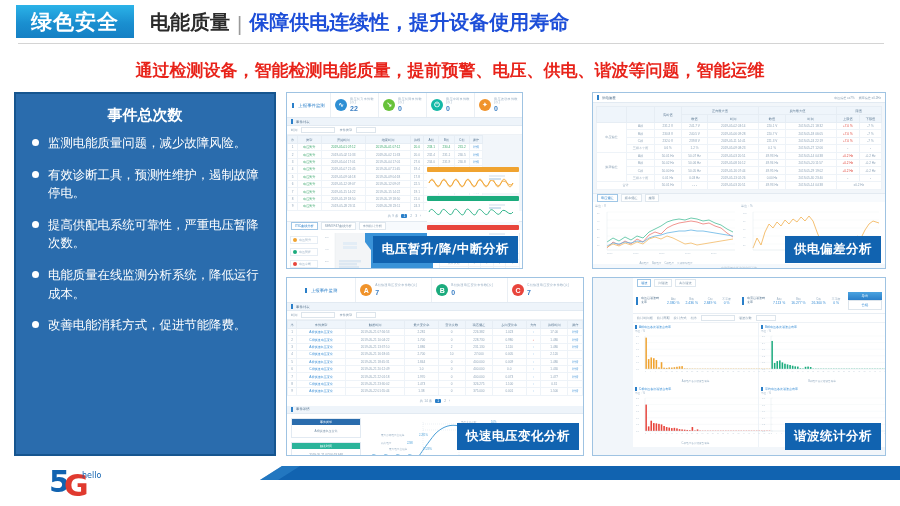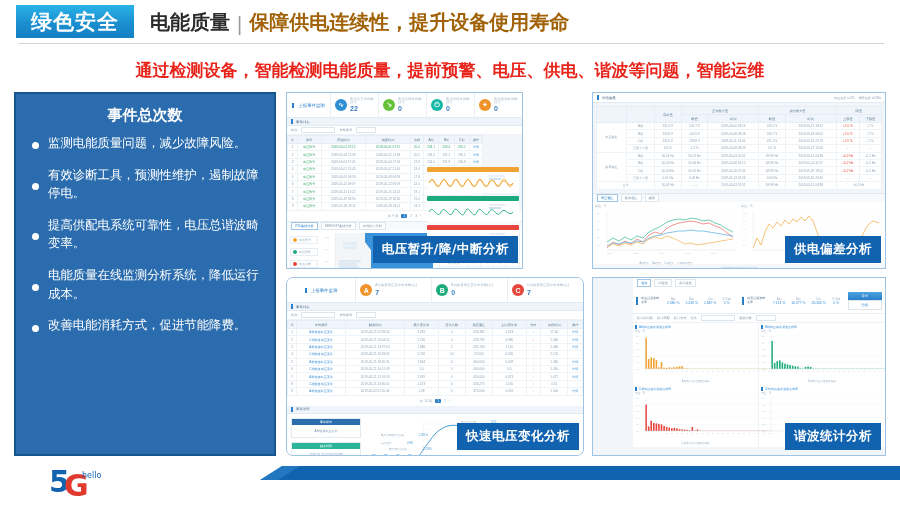--- a/index.html
+++ b/index.html
@@ -20,21 +20,21 @@
   .brand-badge span{
     color:#ffffff; font-size:21px; font-weight:bold; letter-spacing:1px;
     font-family:"DejaVu Sans",sans-serif;
   }
   .head-title{
     position:absolute; left:150px; top:8px; height:28px;
     display:flex; align-items:flex-end; white-space:nowrap;
   }
   .head-title .t1{ color:#2b2b2b; font-size:20px; font-weight:bold; font-family:"DejaVu Sans",sans-serif;}
   .head-title .bar{ color:#9a9a9a; font-size:20px; margin:0 7px; font-weight:400;}
-  .head-title .t2{ color:#a16207; font-size:20px; font-weight:bold; font-family:"DejaVu Sans",sans-serif;}
+  .head-title .t2{ color:#1d4ed8; font-size:20px; font-weight:bold; font-family:"DejaVu Sans",sans-serif;}
   .head-rule{
     position:absolute; left:18px; top:43px; width:866px; height:1px;
     background:#d4d4d4;
   }
 
   
   .subtitle{
     position:absolute; left:0; top:55px; width:900px; height:30px;
     display:flex; align-items:center; justify-content:center;
   }
@@ -48,39 +48,39 @@
     position:absolute; left:14px; top:92px; width:262px; height:364px;
     background:#2a6cad; border:2px solid #16558f;
     padding:12px 10px 10px 10px;
   }
   .value-title{
     color:#ffffff; font-size:15px; font-weight:bold; text-align:center;
     margin-bottom:9px; font-family:"DejaVu Sans",sans-serif;
   }
   .bullets{ list-style:none; }
   .bullet{
-    display:flex; align-items:center; margin-bottom:13px; padding-left:6px;
+    display:flex; align-items:flex-start; margin-bottom:13px; padding-left:6px;
   }
   .dot{
     width:7px; height:7px; border-radius:50%; background:#ffffff;
     flex:0 0 7px; margin-top:5px; margin-right:9px;
   }
   .btxt{
     color:#ffffff; font-size:12.4px; line-height:1.5;
     font-family:"DejaVu Sans",sans-serif;
   }
 
   
   .shot{
     position:absolute; background:#f2f6fa;
     border:1px solid #9fc3e2; overflow:hidden;
   }
   .shot.s1{ left:286px; top:92px; width:237px; height:177px; }
   .shot.s2{ left:592px; top:92px; width:294px; height:177px; }
-  .shot.s3{ left:286px; top:277px; width:298px; height:179px;border-radius:7px; }
+  .shot.s3{ left:286px; top:277px; width:298px; height:179px; }
   .shot.s4{ left:592px; top:277px; width:294px; height:179px;padding-left:40px; }
 
   .caption{
     position:absolute; bottom:5px; right:4px;
     background:#1163b0; color:#ffffff;
     font-size:12.5px; font-weight:bold;
     padding:5px 9px; white-space:nowrap;
     font-family:"DejaVu Sans",sans-serif;
     z-index:20; letter-spacing:.5px;
   }
@@ -202,21 +202,21 @@
     <li class="bullet">
       <span class="dot"></span>
       <span class="btxt">监测电能质量问题，减少故障风险。</span>
     </li>
     <li class="bullet">
       <span class="dot"></span>
       <span class="btxt">有效诊断工具，预测性维护，遏制故障停电。</span>
     </li>
     <li class="bullet">
       <span class="dot"></span>
-      <span class="btxt">提高供配电系统可靠性，电压总谐波畸变率。</span>
+      <span class="btxt">提高供配电系统可靠性，严重电压暂降次数。</span>
     </li>
     <li class="bullet">
       <span class="dot"></span>
       <span class="btxt">电能质量在线监测分析系统，降低运行成本。</span>
     </li>
     <li class="bullet">
       <span class="dot"></span>
       <span class="btxt">改善电能消耗方式，促进节能降费。</span>
     </li>
   </ul>

